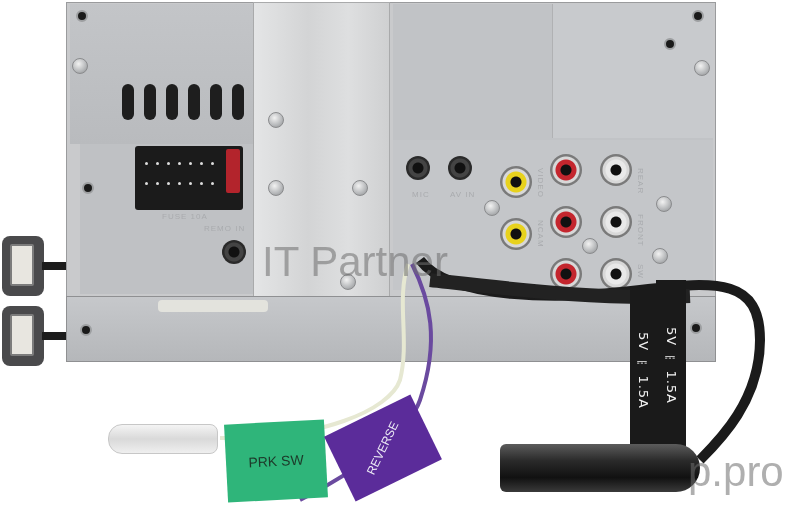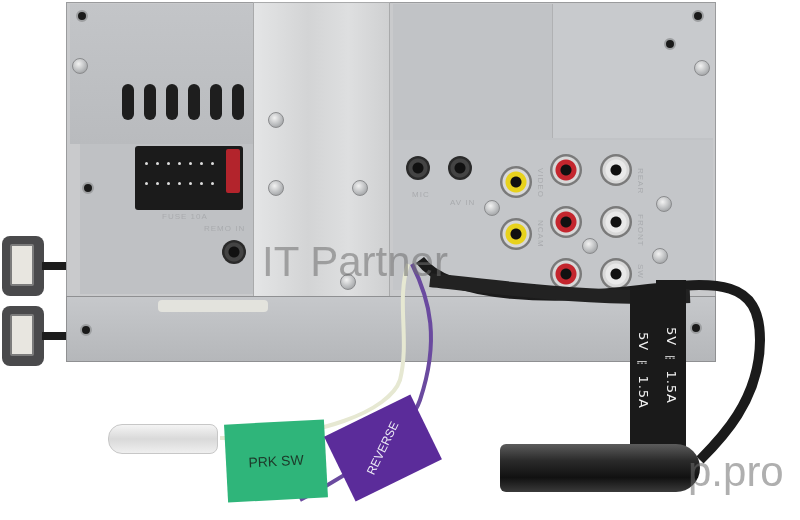--- a/index.html
+++ b/index.html
@@ -87,21 +87,21 @@
 <div class="abs shield"></div>
 <div class="abs screw" style="left:268px;top:112px;"></div>
 <div class="abs screw" style="left:268px;top:180px;"></div>
 <div class="abs screw" style="left:352px;top:180px;"></div>
 <div class="abs screw" style="left:340px;top:274px;"></div>
 
 <div class="abs av-area"></div>
 <div class="abs jack" style="left:406px;top:156px;"></div>
 <div class="abs jack" style="left:448px;top:156px;"></div>
 <div class="abs emboss" style="left:412px;top:190px;">MIC</div>
-<div class="abs emboss" style="left:450px;top:198px;">AV IN</div>
+<div class="abs emboss" style="left:450px;top:190px;">AV IN</div>
 <div class="abs screw" style="left:484px;top:200px;"></div>
 
 <div class="abs rca" style="left:500px;top:166px;--c:#e8d21d;"></div>
 <div class="abs rca" style="left:500px;top:218px;--c:#e8d21d;"></div>
 <div class="abs rca" style="left:550px;top:154px;--c:#c4262e;"></div>
 <div class="abs rca" style="left:550px;top:206px;--c:#c4262e;"></div>
 <div class="abs rca" style="left:550px;top:258px;--c:#c4262e;"></div>
 <div class="abs rca" style="left:600px;top:154px;--c:#e9e9e9;"></div>
 <div class="abs rca" style="left:600px;top:206px;--c:#e9e9e9;"></div>
 <div class="abs rca" style="left:600px;top:258px;--c:#e9e9e9;"></div>

